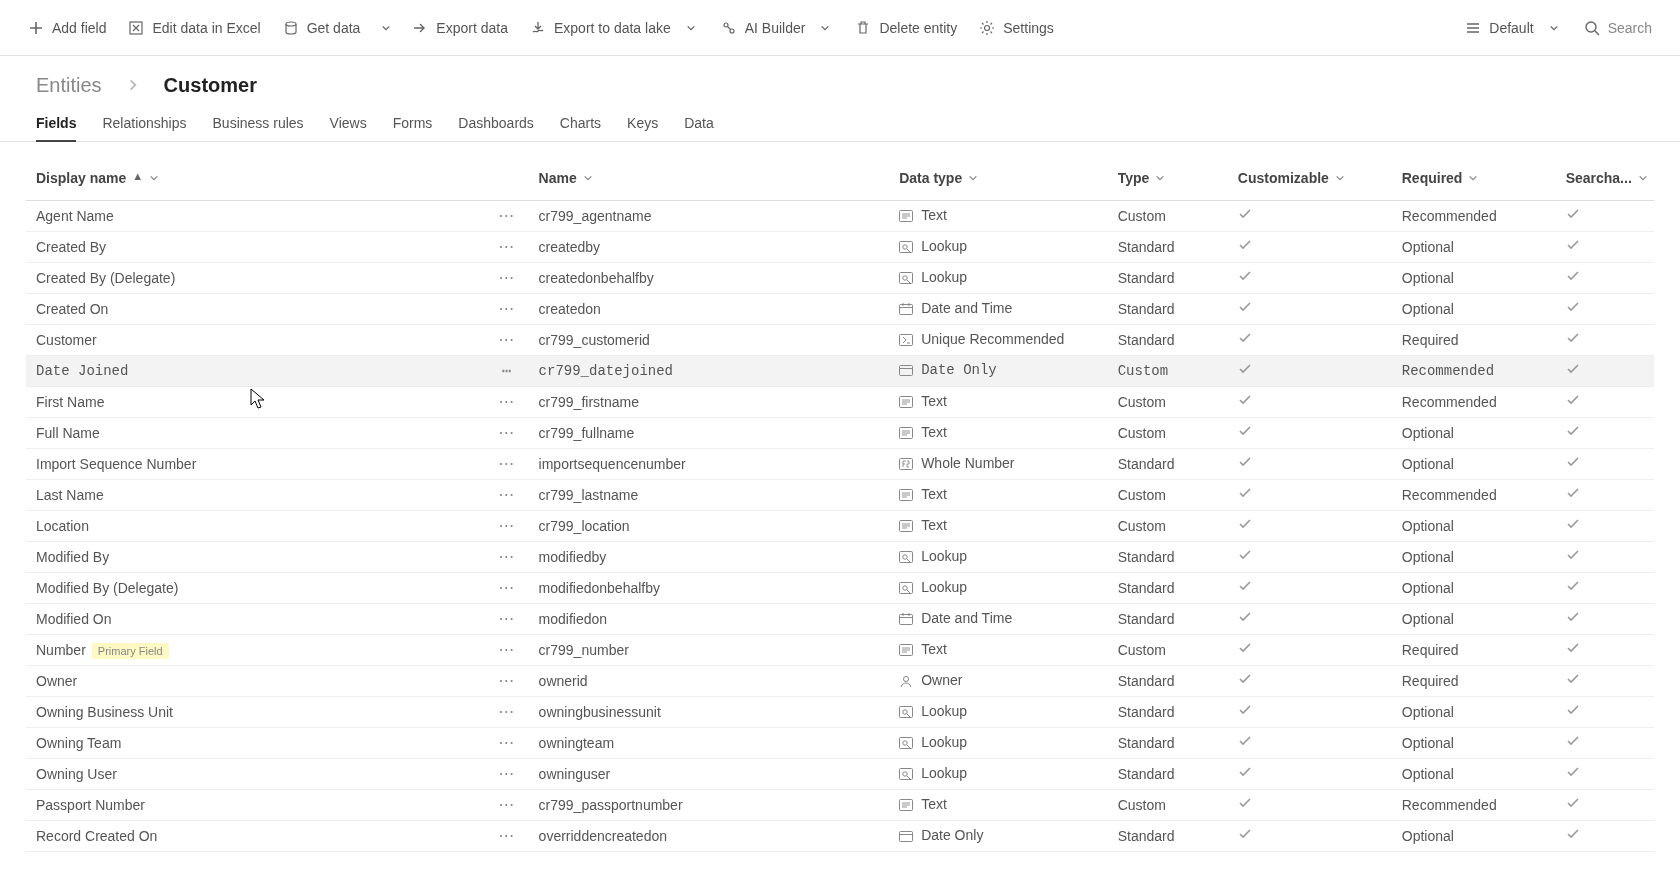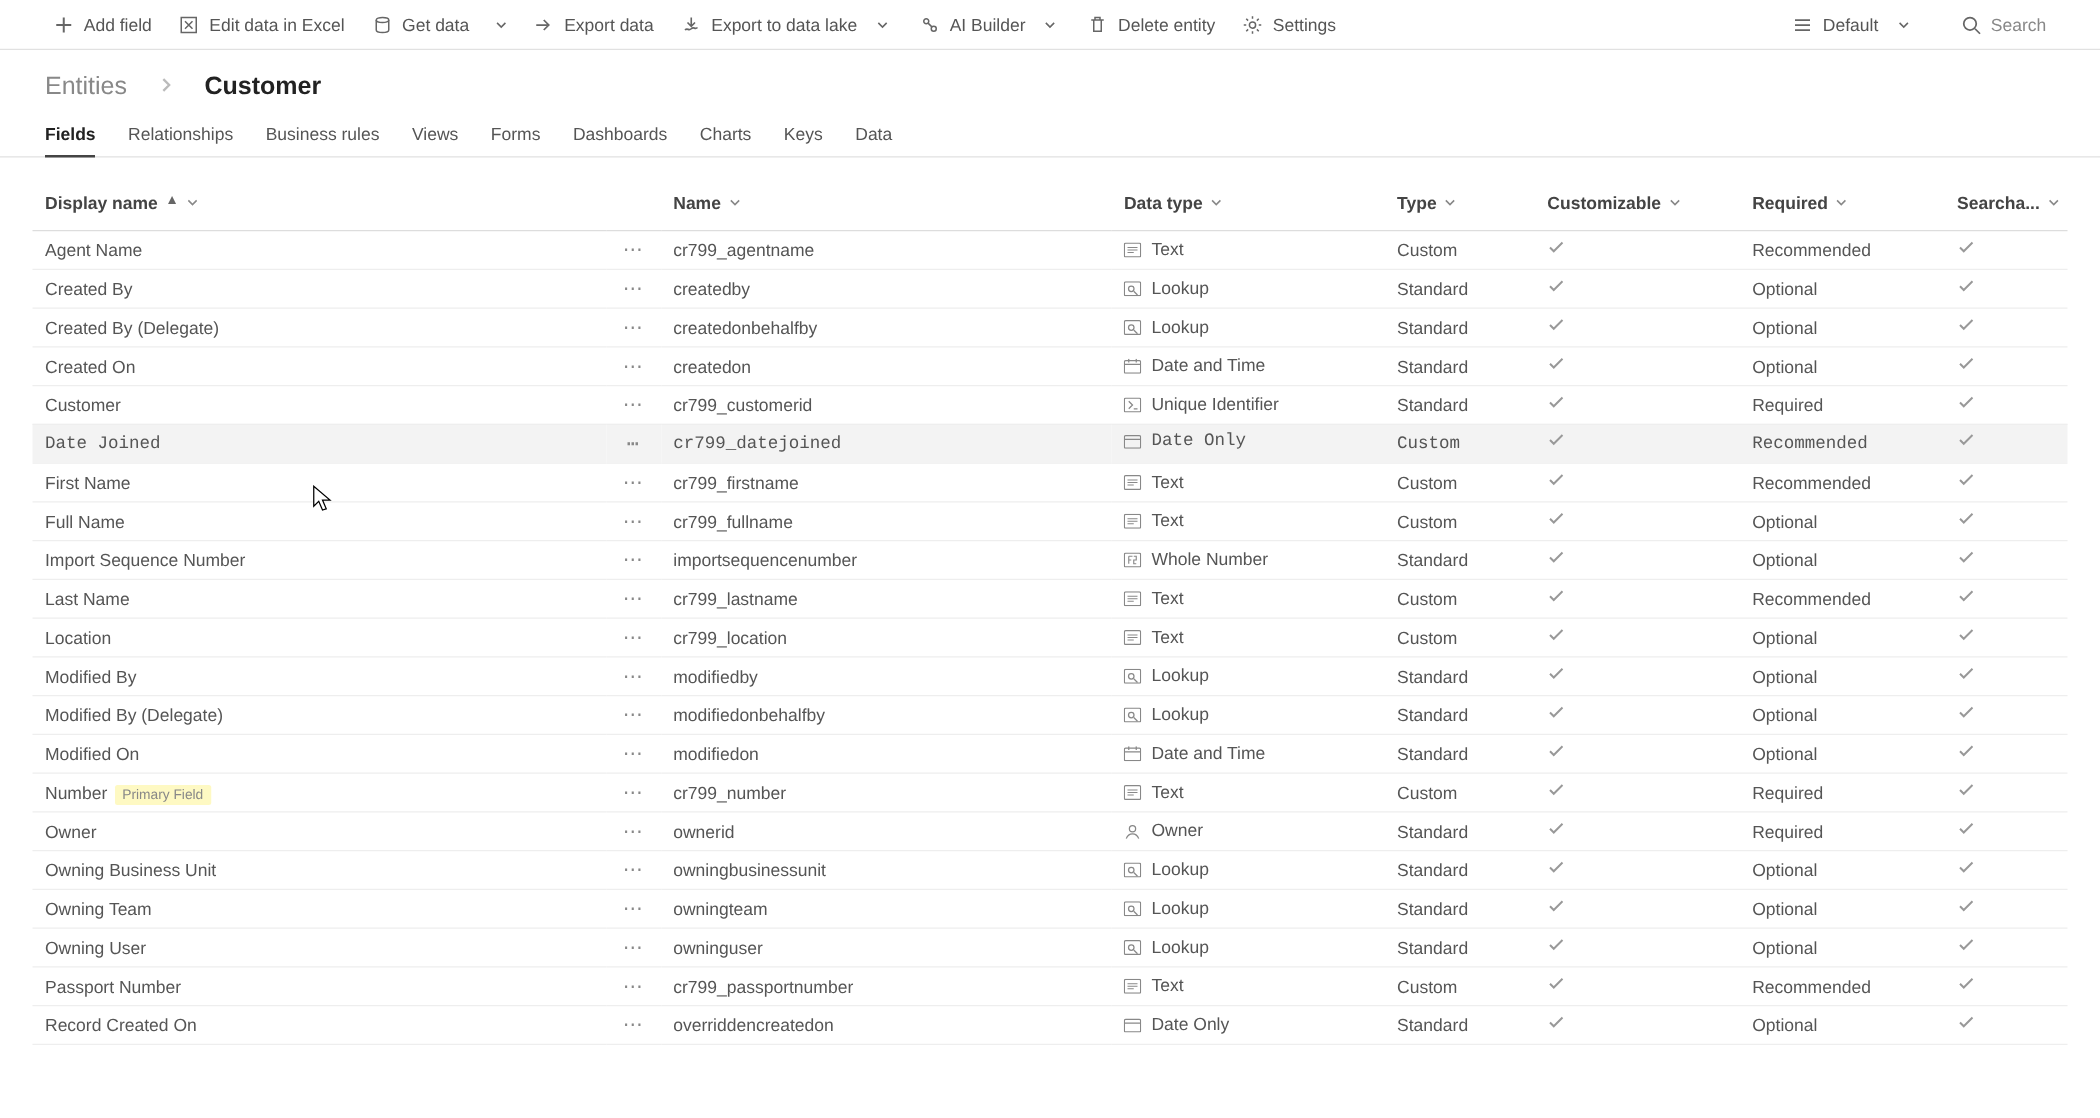--- a/index.html
+++ b/index.html
@@ -1,21 +1,21 @@
 <!DOCTYPE html>
 <html><head>
 <meta charset="utf-8">
 <style>
   * { box-sizing: border-box; margin: 0; padding: 0; }
   html, body { width: 1680px; height: 894px; font-family: "Segoe UI", Arial, sans-serif; font-size: 14px; color: #333; background: #fff; overflow: hidden; }
   
   
-  .cmdbar { display: flex; align-items: center; height: 40px; border-bottom: 1px solid #e1e1e1; padding: 0 33px; }
+  .cmdbar { display: flex; align-items: center; height: 56px; border-bottom: 1px solid #e1e1e1; padding: 0 18px; }
   .cmdbar .left { display: flex; align-items: center; gap: 2px; flex: 1; }
-  .cmdbar .right { display: flex; align-items: flex-end; gap: 18px; }
+  .cmdbar .right { display: flex; align-items: flex-end; gap: 2px; }
   .cmd-btn { display: flex; align-items: center; gap: 8px; padding: 6px 10px; cursor: pointer; color: #555; }
   .cmd-icon { width: 16px; height: 16px; display: inline-flex; align-items: center; justify-content: center; color: #666; }
   .chev { margin-left: 4px; }
 
   
   .crumbs { display: flex; align-items: center; gap: 24px; padding: 18px 36px 12px 36px; font-size: 20px; color: #888; }
   .crumbs .cur { color: #222; font-weight: 600; }
   .crumbs .ch { color: #bbb; }
 
   
@@ -366,21 +366,21 @@
           <td>Customer</td>
           <td>
             <span class="more">⋯</span>
           </td>
           <td>cr799_customerid</td>
           <td><span class="dt">
               <span class="dt-ic"><svg viewBox="0 0 14 12" width="14" height="12">
                   <rect x="0.5" y="0.5" width="13" height="11" rx="1" stroke="currentColor" fill="none"></rect>
                   <path d="M4 3l3 3-3 3M8 9h3" stroke="currentColor" fill="none"></path>
                 </svg></span>
-              <span>Unique Identifier</span>
+              <span>Unique Recommended</span>
             </span></td>
           <td>Standard</td>
           <td><span class="chk"><svg viewBox="0 0 14 14" width="14" height="14">
                 <path d="M2 7l3 3 7-7" stroke="currentColor" stroke-width="1.6" fill="none"></path>
               </svg></span></td>
           <td>Required</td>
           <td><span class="chk"><svg viewBox="0 0 14 14" width="14" height="14">
                 <path d="M2 7l3 3 7-7" stroke="currentColor" stroke-width="1.6" fill="none"></path>
               </svg></span></td>
         </tr>

